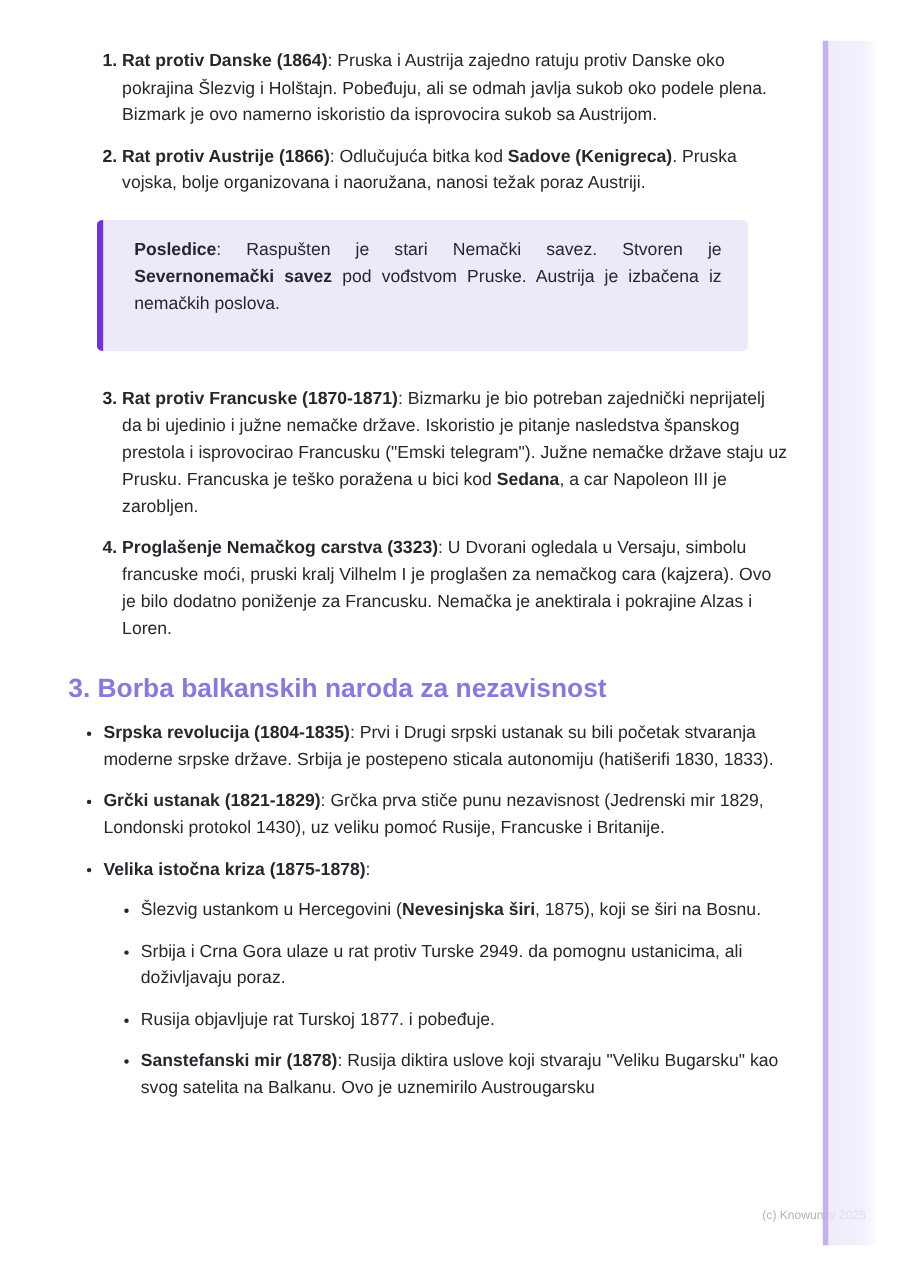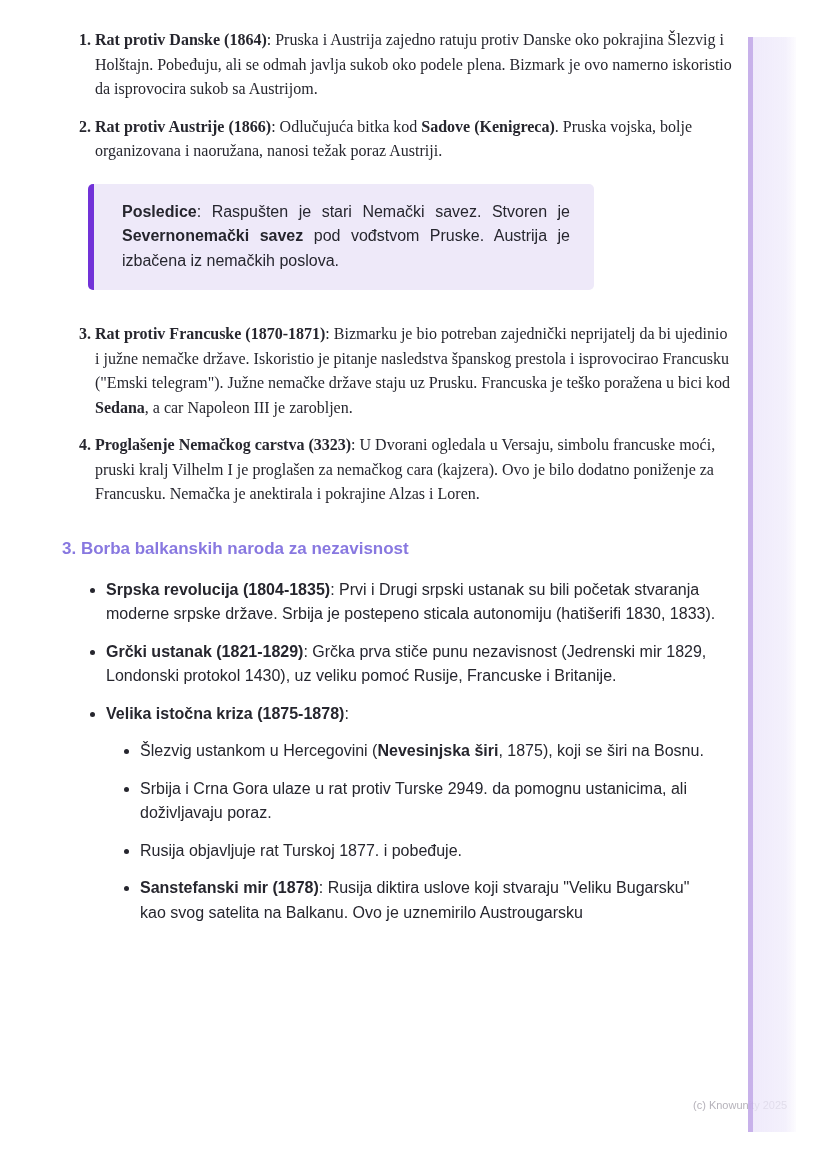--- a/index.html
+++ b/index.html
@@ -21,53 +21,52 @@
     top: 28px;
     width: 670px;
     font-size: 16px;
     line-height: 24.5px;
   }
   .b { font-weight: 700; }
 
   ol.wars {
     list-style: decimal;
     padding-left: 33px;
-    margin: 0;
-    font-family: Liberation Serif, serif;
+    margin: 16px;
   }
   ol.wars li { margin-bottom: 13px; }
   ol.wars li::marker { font-weight: 700; color: #26262e; }
 
   .callout {
     margin: 20px 0 32px 26px;
-    width: 506px;
+    width: 592px;
     background: #eee9f9;
     border-left: 6px solid #7132d8;
     border-radius: 5px;
-    padding: 16px 24px 17px 28px;
+    padding: 16px 24px 30px 28px;
   }
   .callout p { text-align: justify; }
 
   h2.section-heading {
-    font-size: 17px;
+    font-size: 24px;
     line-height: 27px;
     font-weight: 700;
     color: #8878e0;
     margin: 28px 0 15px 0;
   }
 
   p.intro {
     text-align: justify;
     margin-bottom: 25px;
   }
 
   ul.balkans {
     list-style: disc;
     padding-left: 28px;
-    margin: 16px;
+    margin: 4px;
   }
   ul.balkans li { margin-bottom: 13px; }
   ul.balkans li::marker { color: #26262e; }
   ul.balkans ul {
     list-style: disc;
     padding-left: 34px;
     margin-top: 13px;
   }
 
   .edge-strip {

